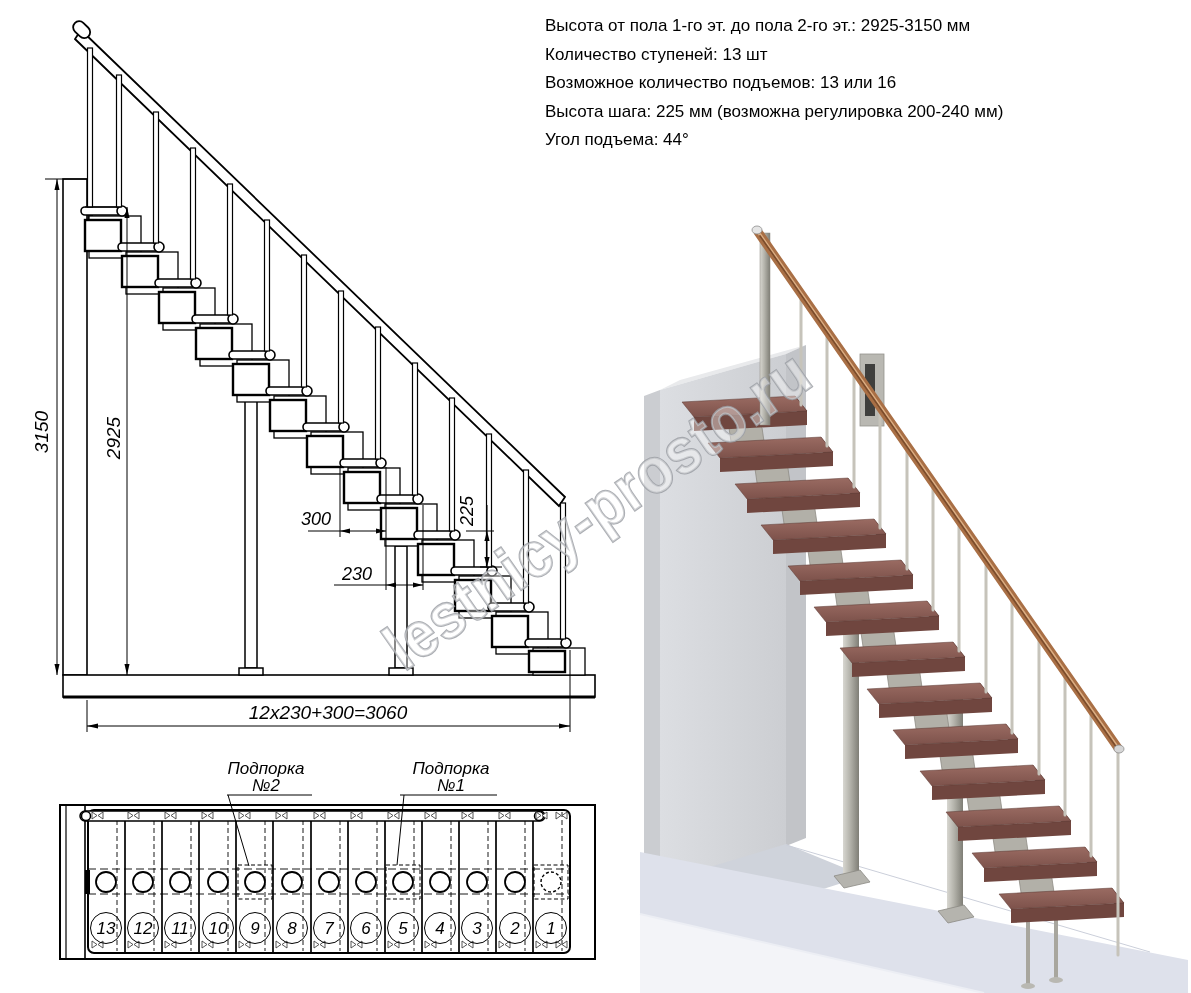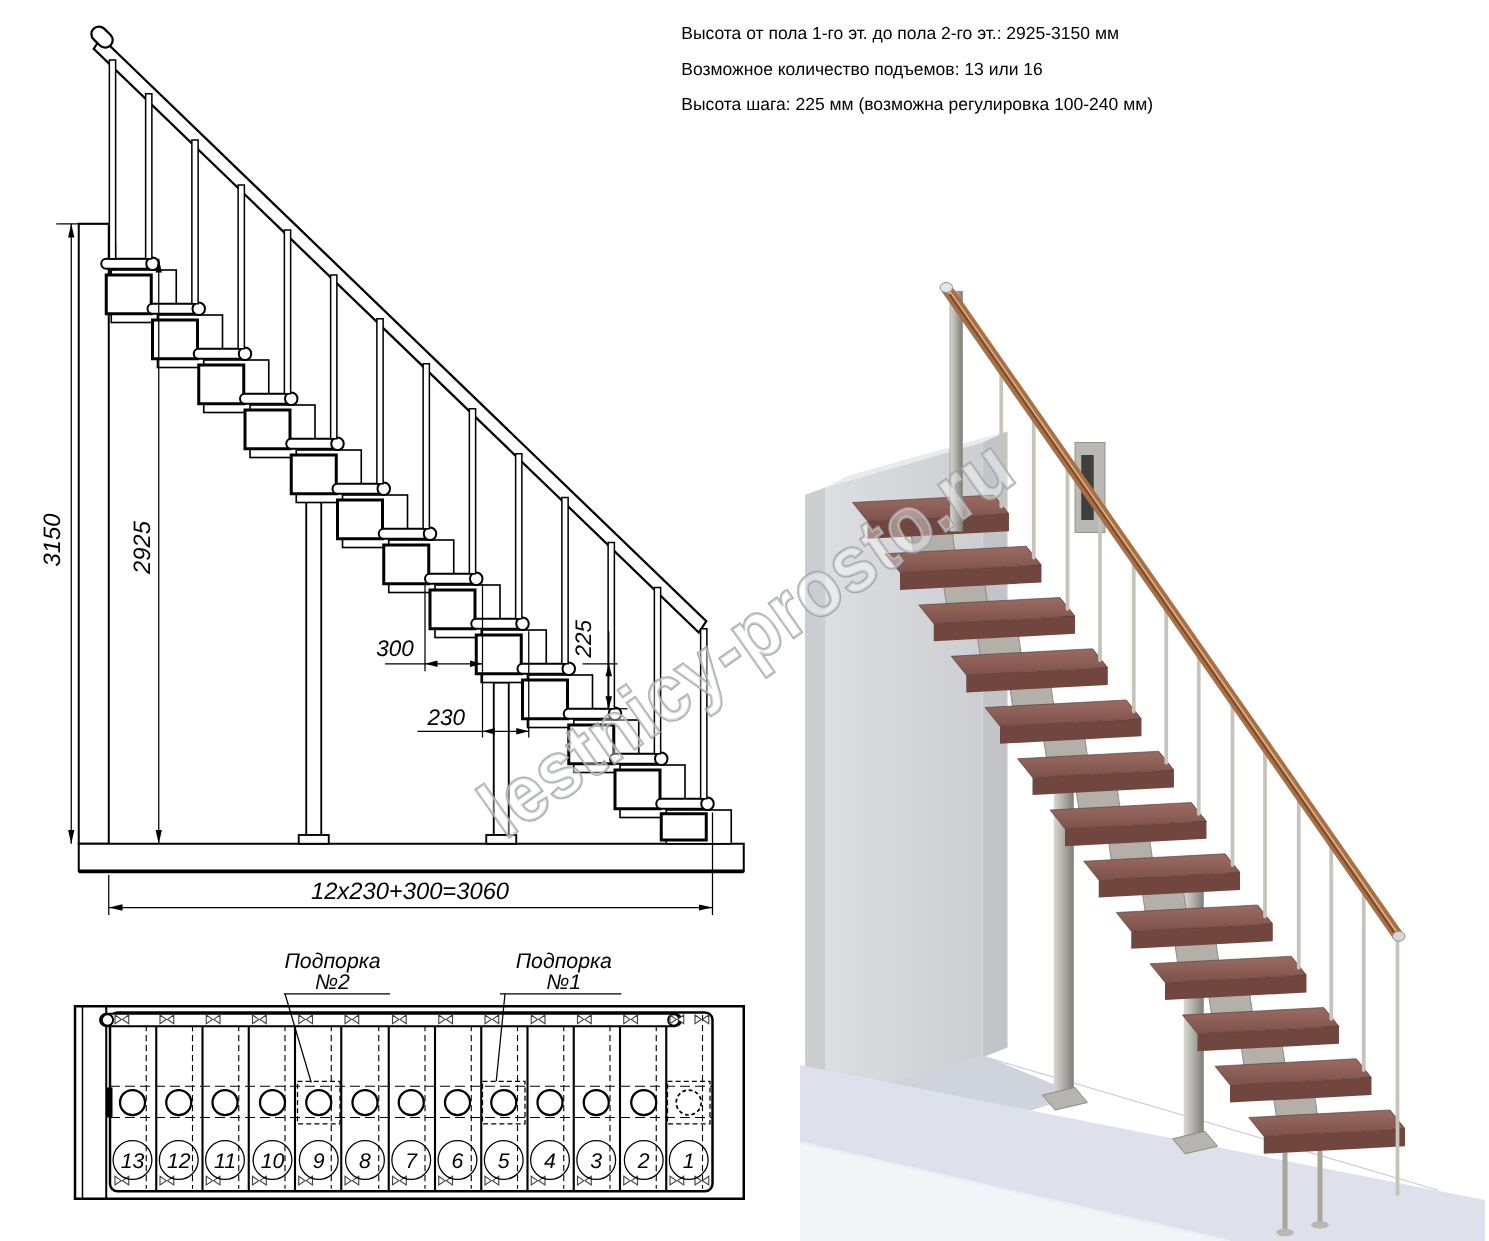--- a/index.html
+++ b/index.html
@@ -1,20 +1,20 @@
 <!DOCTYPE html>
 <html><head>
 <meta charset="utf-8">
 <style>
   html,body{margin:0;padding:0;background:#fff;}
   .canvas{position:relative;width:1191px;height:993px;background:#fff;overflow:hidden;
           font-family:"Liberation Sans",sans-serif;}
   .canvas svg{position:absolute;left:0;top:0;}
   .specs{position:absolute;left:545px;top:12px;width:640px;color:#000;
-         font-size:14px;line-height:28.5px;font-family:"Liberation Sans",sans-serif;}
+         font-size:17px;line-height:28.5px;font-family:"Liberation Sans",sans-serif;}
   .specs div{white-space:nowrap;}
   text{font-family:"Liberation Sans",sans-serif;}
   .dim{font-style:italic;font-size:19px;fill:#000;}
   .dimsmall{font-style:italic;font-size:18px;fill:#000;}
   .pnum{font-style:italic;font-size:17px;fill:#000;}
   .plabel{font-style:italic;font-size:17px;fill:#000;}
   .wm{font-weight:bold;font-size:64px;letter-spacing:1px;
       fill:rgba(255,255,255,0.45);stroke:#9da0a6;stroke-width:2.2;paint-order:stroke;opacity:0.85;}
 </style>
 </head>
@@ -471,17 +471,19 @@
     <line x1="400" y1="795" x2="497" y2="795" stroke-width="1"></line>
     <line x1="404" y1="795" x2="397" y2="865" stroke-width="1"></line>
   </g>
 </g>
 
 <text class="wm" transform="translate(404,672) rotate(-35) scale(0.9,1)" x="0" y="0">lestnicy-prosto.ru</text>
 </svg>
 
 <div class="specs">
   <div>Высота от пола 1-го эт. до пола 2-го эт.: 2925-3150 мм</div>
+  <div>Количество ступеней: 13 шт</div>
   <div>Возможное количество подъемов: 13 или 16</div>
-  <div>Высота шага: 225 мм (возможна регулировка 100-240 мм)</div>
+  <div>Высота шага: 225 мм (возможна регулировка 200-240 мм)</div>
+  <div>Угол подъема: 44°</div>
 </div>
 
 </div>
 
 </body></html>

